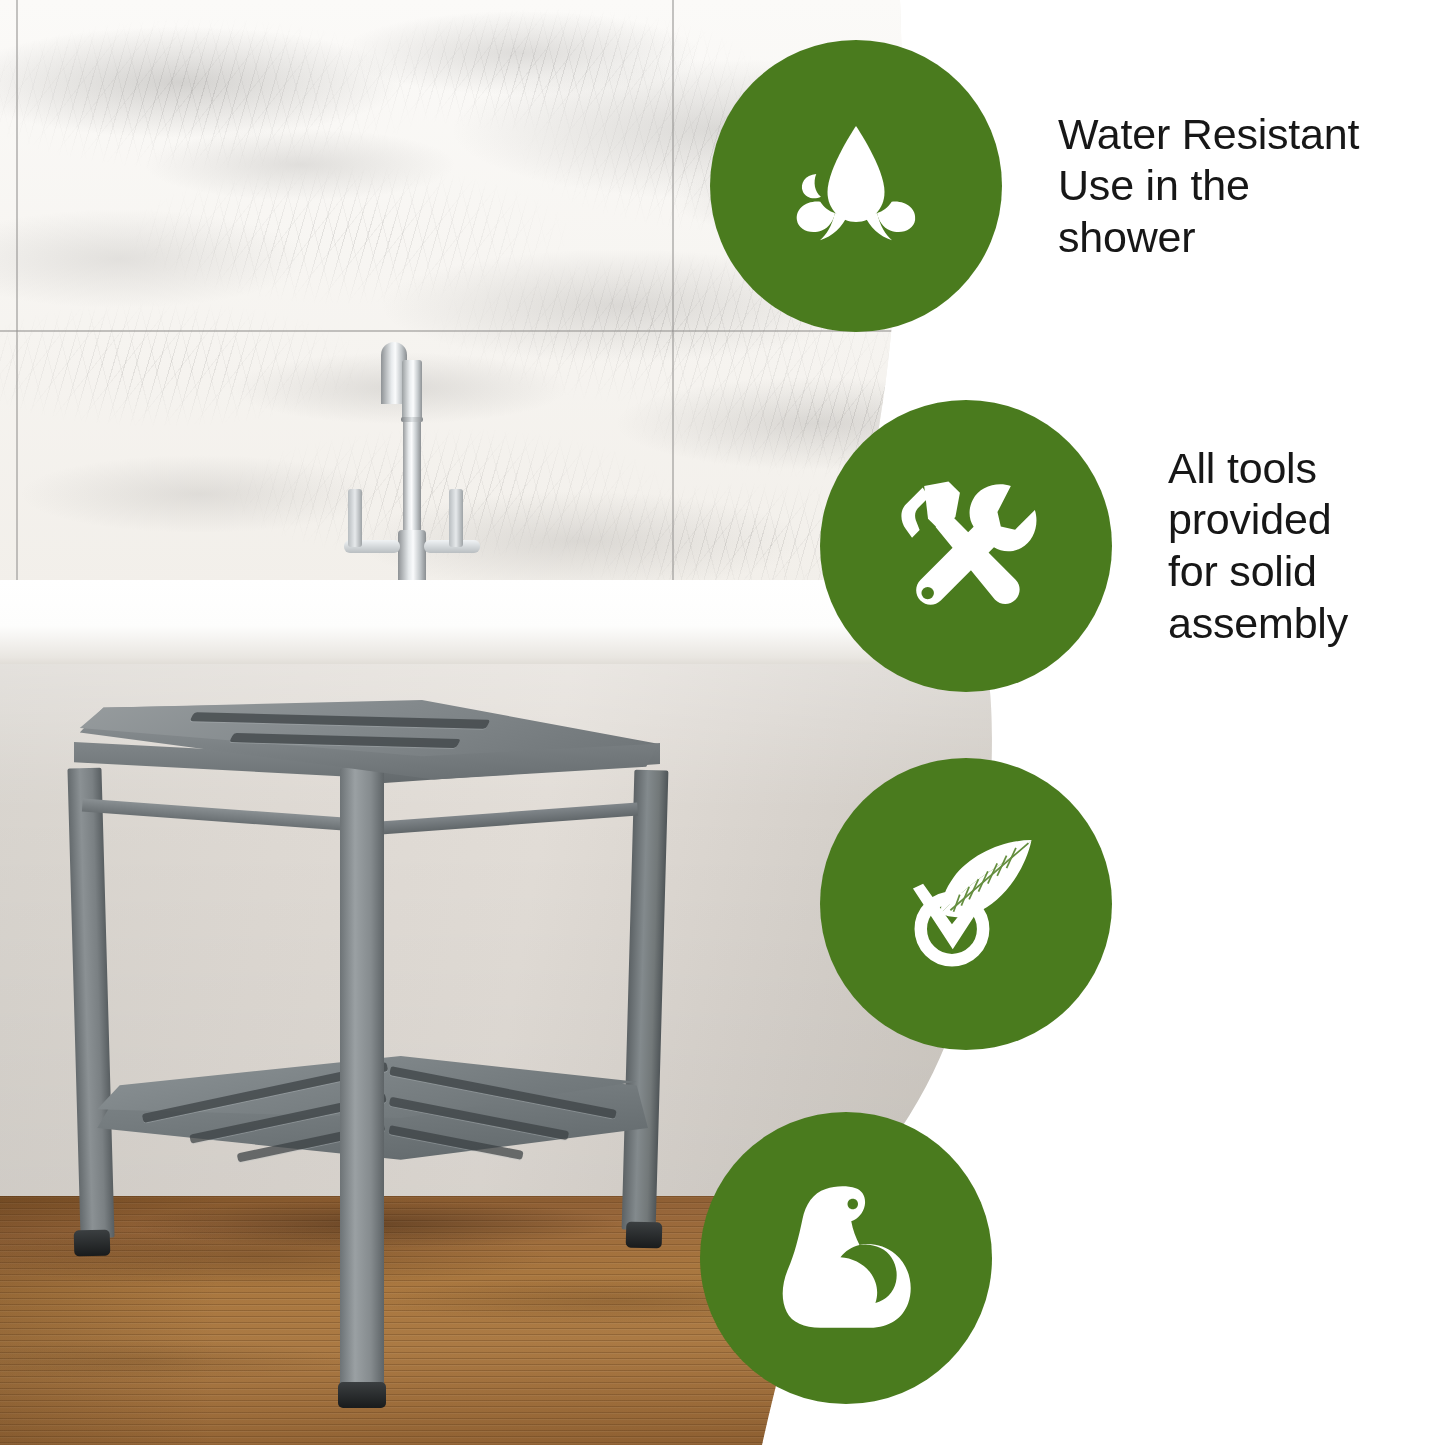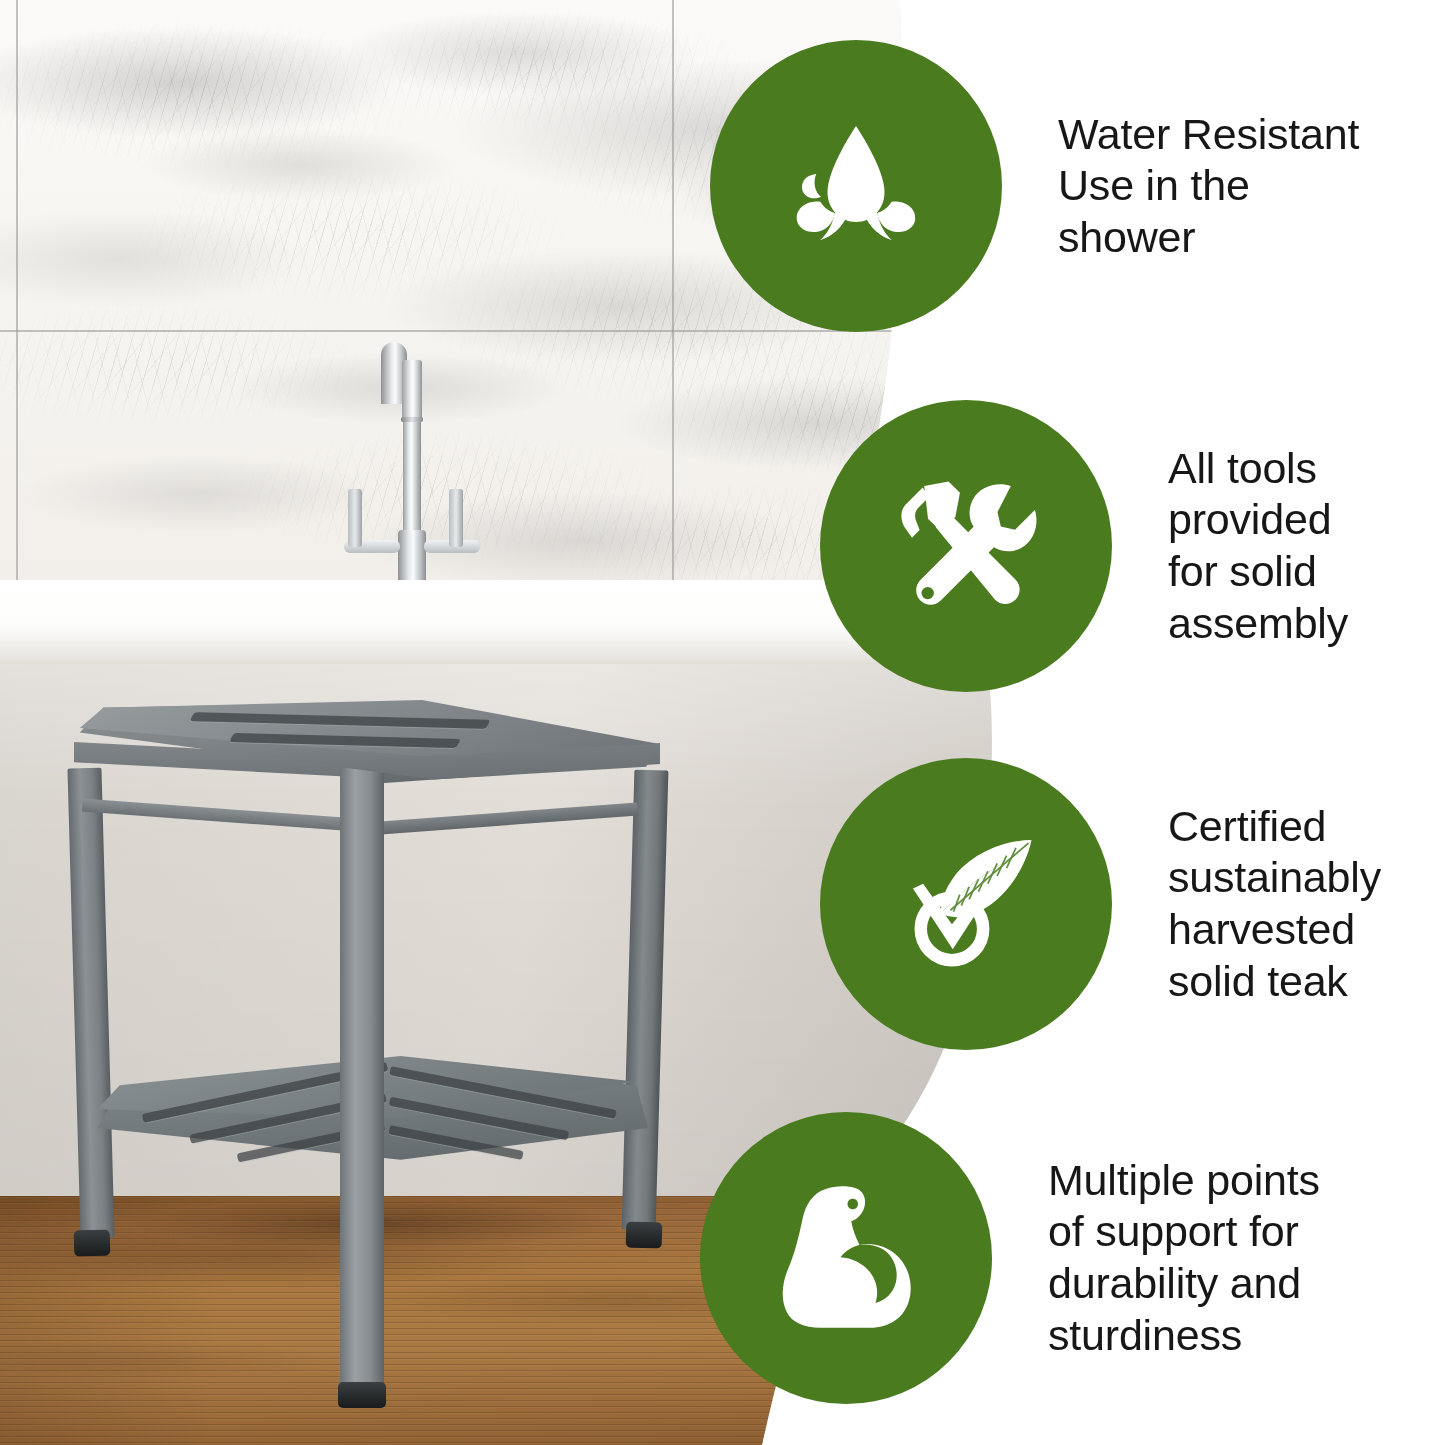--- a/index.html
+++ b/index.html
@@ -353,35 +353,27 @@
             <path d="M76 19 L70 32"></path>
             <path d="M70 24 L64 37"></path>
             <path d="M64 29 L58 42"></path>
             <path d="M58 34 L52 47"></path>
             <path d="M52 39 L47 51"></path>
             <path d="M46 44 L42 55"></path>
           </g>
         </svg>
       </span>
     </div>
-    <div class="ftext">Certified
-sustainably
-harvested
-solid teak</div>
   </div>
 
   <div class="feature" id="f4">
     <div class="circle">
       <span>
         <svg width="150" height="150" viewBox="0 0 100 100" fill="#ffffff" aria-hidden="true">
           <path d="M36.5 4 C28 6.5 23 14.5 21 24 C18.5 36 15.5 48 11.5 57 C7 67.5 6.5 78 10.5 86 C14 93 22 96.5 33 96.5 L66 96.5 C79 96.5 88 90 91.5 80 C95.5 68.5 92 55 83 47.5 C76 41.7 67 39.5 59 41.3 C56.5 36.5 54.5 31 53.5 25.5 C58 24 61.5 20 62.5 15 C63.5 9.5 61 5 56.5 3.5 C50 1.4 42.5 2 36.5 4 Z"></path>
           <path d="M59 41.3 C54 42.5 49.5 45.3 46.3 49.5 C54 50 61.3 53.5 66 59.5 C70.7 65.5 72 73 69.6 80 C76.5 78.3 81.8 73 83.3 66 C85.3 56.5 81 47 73 43.3 C68.6 41.2 63.6 40.4 59 41.3 Z" fill="#4a7b1e"></path>
           <path d="M54.5 10.5 C56.5 10.5 58 12 58 14 C58 16 56.5 17.5 54.5 17.5 C52.5 17.5 51 16 51 14 C51 12 52.5 10.5 54.5 10.5 Z" fill="#4a7b1e"></path>
         </svg>
       </span>
     </div>
-    <div class="ftext">Multiple points
-of support for
-durability and
-sturdiness</div>
   </div>
 
 </div>
 
 </body></html>

